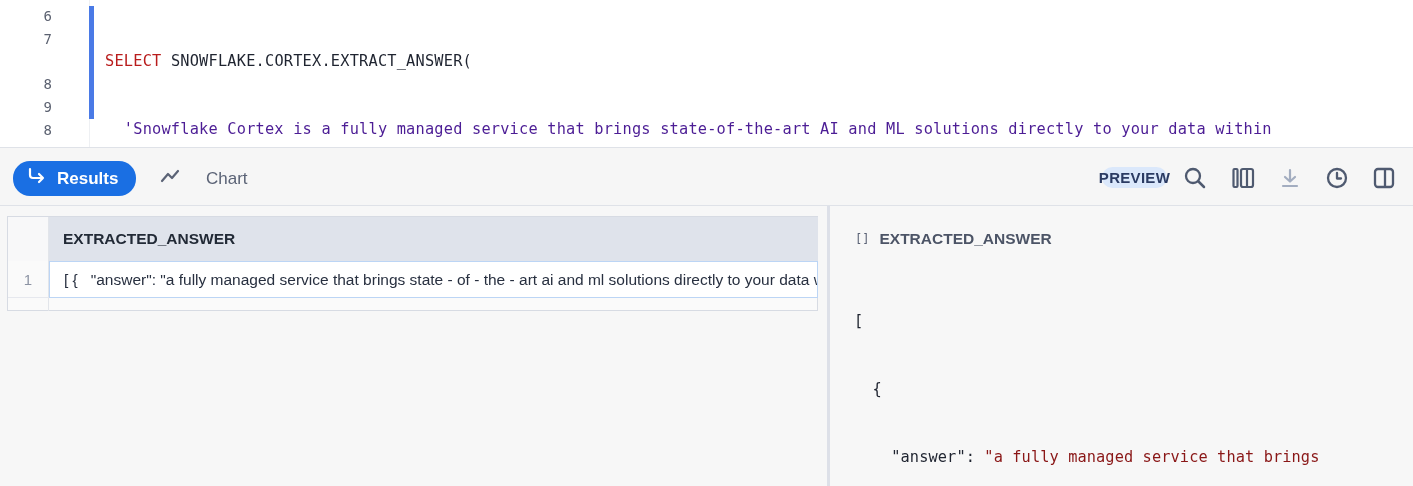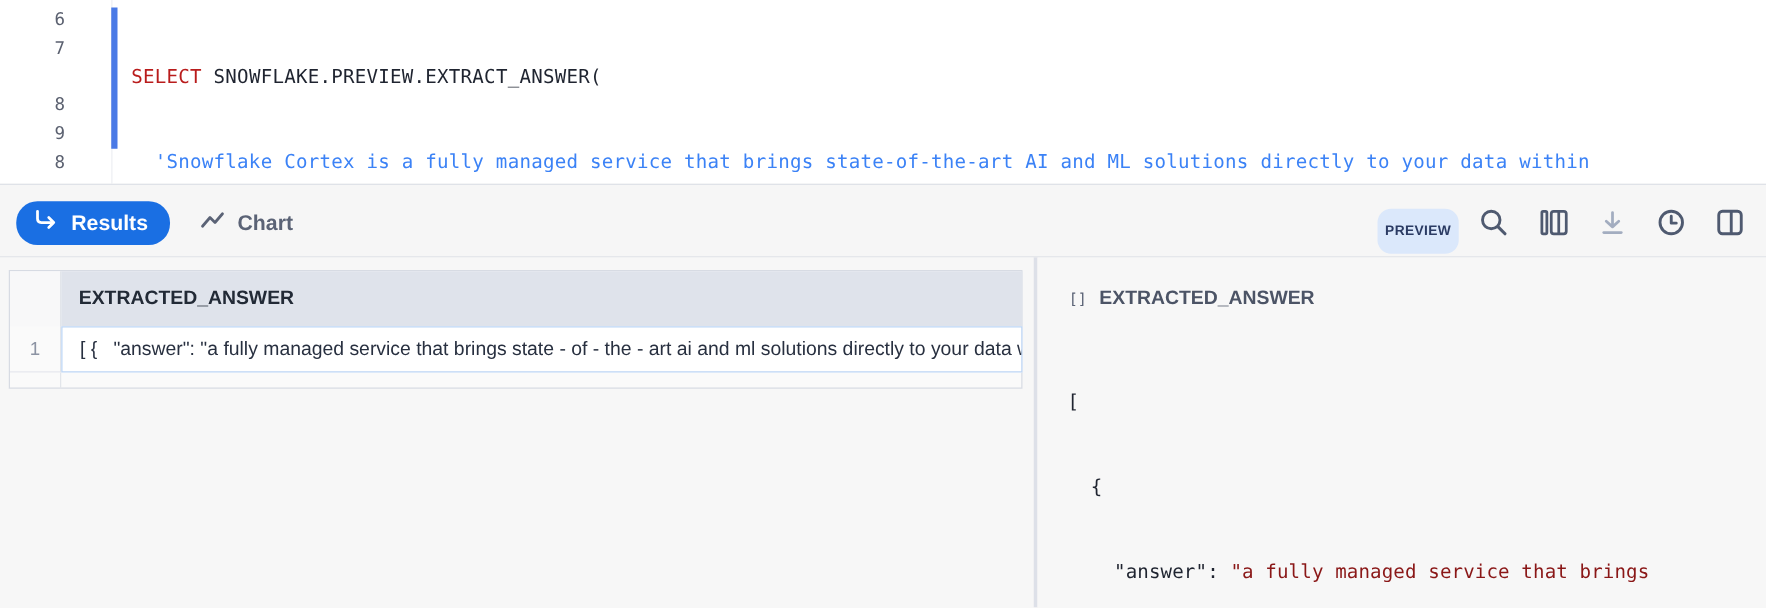--- a/index.html
+++ b/index.html
@@ -6,28 +6,28 @@
   html, body { width: 1413px; height: 486px; overflow: hidden; background: #f7f7f7; }
   body { font-family: "Liberation Sans", sans-serif; position: relative; }
 
   
   .editor { position: absolute; left: 0; top: 0; width: 1413px; height: 147px; background: #ffffff; }
   .gutter { position: absolute; left: 0; top: 0; width: 90px; height: 147px; border-right: 1px solid #eef0f3; }
   .ln { position: absolute; left: 0; width: 52px; text-align: right; font-family: "DejaVu Sans Mono", monospace; font-size: 14px; color: #5b6170; line-height: 22px; }
   .active-bar { position: absolute; left: 89px; top: 6px; width: 5px; height: 113px; background: #4a7ae6; }
   .code { position: absolute; left: 105px; top: 5px; font-family: "DejaVu Sans Mono", monospace; font-size: 15.3px; line-height: 22.6px; color: #1f2430; white-space: pre; letter-spacing: 0.2px; }
   .kw { color: #b91c1c; }
-  .str { color: #3b82f6; }
+  .str { color: #4c1d95; }
   .cursor { display: inline-block; width: 1px; height: 18px; background: #111; vertical-align: -3px; }
 
   
   .toolbar { position: absolute; left: 0; top: 147px; width: 1413px; height: 59px; background: #f6f6f6; border-top: 1px solid #dfe2e8; border-bottom: 1px solid #dfe2e8; }
   .btn-results { position: absolute; left: 13px; top: 13px; width: 123px; height: 35px; background: #1a6fe3; border-radius: 17px; color: #fff; font-weight: bold; font-size: 17px; display: flex; align-items: center; padding-left: 14px; gap: 10px; }
-  .btn-chart { position: absolute; left: 160px; top: 13px; height: 35px; display: flex; align-items: center; gap: 10px; color: #5b6376; font-weight: bold; font-size: 17px; }
-  .preview-badge { position: absolute; left: 1102px; top: 19px; width: 65px; height: 36px; border-radius: 11px; background: #dbe8fb; color: #2b3b63; font-size: 11px; font-weight: bold; display: flex; align-items: center; justify-content: center; letter-spacing: 0.3px; }
+  .btn-chart { position: absolute; left: 160px; top: 13px; height: 35px; display: flex; align-items: center; gap: 26px; color: #5b6376; font-weight: normal; font-size: 17px; }
+  .preview-badge { position: absolute; left: 1102px; top: 19px; width: 65px; height: 21px; border-radius: 11px; background: #dbe8fb; color: #2b3b63; font-size: 15px; font-weight: bold; display: flex; align-items: center; justify-content: center; letter-spacing: 0.3px; }
   .tb-icon { position: absolute; top: 17px; width: 26px; height: 26px; display: flex; align-items: center; justify-content: center; }
 
   
   .grid-panel { position: absolute; left: 0; top: 206px; width: 827px; height: 280px; background: #f7f7f7; }
   .grid { position: absolute; left: 7px; top: 10px; width: 811px; height: 95px; border: 1px solid #d7dbe3; background: #fafafa; }
   .grid-corner { position: absolute; left: 0; top: 0; width: 41px; height: 44px; background: #f8f8f9; border-right: 1px solid #e2e5ea; }
   .grid-header { position: absolute; left: 41px; top: 0; width: 769px; height: 44px; background: #dfe3eb; display: flex; align-items: center; padding-left: 14px; font-weight: bold; font-size: 15.5px; color: #222a36; }
   .row-num { position: absolute; left: 0; top: 44px; width: 41px; height: 37px; display: flex; align-items: center; justify-content: center; font-size: 15px; color: #8c93a3; border-right: 1px solid #e2e5ea; border-bottom: 1px solid #e6e8ee; }
   .row-cell { position: absolute; left: 41px; top: 44px; width: 769px; height: 37px; background: #ffffff; border: 1px solid #bcd5f5; display: flex; align-items: center; padding-left: 14px; font-size: 15.5px; color: #283040; white-space: pre; overflow: hidden; }
   .row-empty-num { position: absolute; left: 0; top: 81px; width: 41px; height: 13px; border-right: 1px solid #e2e5ea; }
@@ -47,21 +47,21 @@
 <div class="editor">
   <div class="gutter">
     <div class="ln" style="top:5px">6</div>
     <div class="ln" style="top:28px">7</div>
     <div class="ln" style="top:73px">8</div>
     <div class="ln" style="top:96px">9</div>
     <div class="ln" style="top:119px">8</div>
   </div>
   <div class="active-bar"></div>
   <div class="code">
-    <div><span class="kw">SELECT</span><span> SNOWFLAKE.PREVIEW.EXTRACT_ANSWER(</span></div>
+    <div><span class="kw">SELECT</span><span> SNOWFLAKE.CORTEX.EXTRACT_ANSWER(</span></div>
     <div><span class="str">  'Snowflake Cortex is a fully managed service that brings state-of-the-art AI and ML solutions directly to your data within</span></div>
     <div><span class="str">the Snowflake Data Cloud.'</span><span>,</span></div>
     <div><span class="str">  'What is Snowflake Cortex?'</span></div>
     <div><span>) </span><span class="kw">AS</span><span> extracted_answer;</span><span class="cursor"></span></div>
   </div>
 </div>
 
 <div class="toolbar">
   <div class="btn-results">
     <span>

